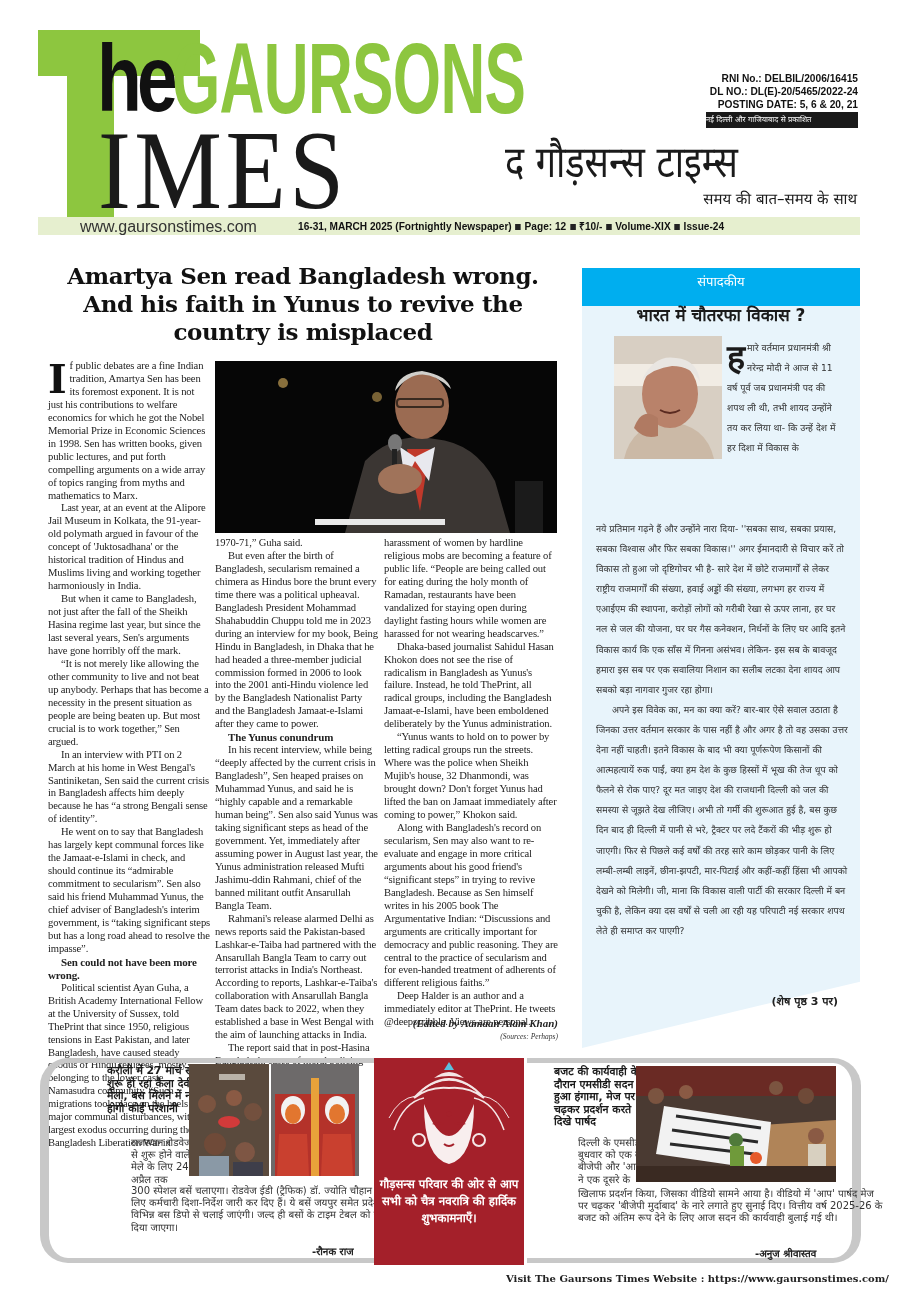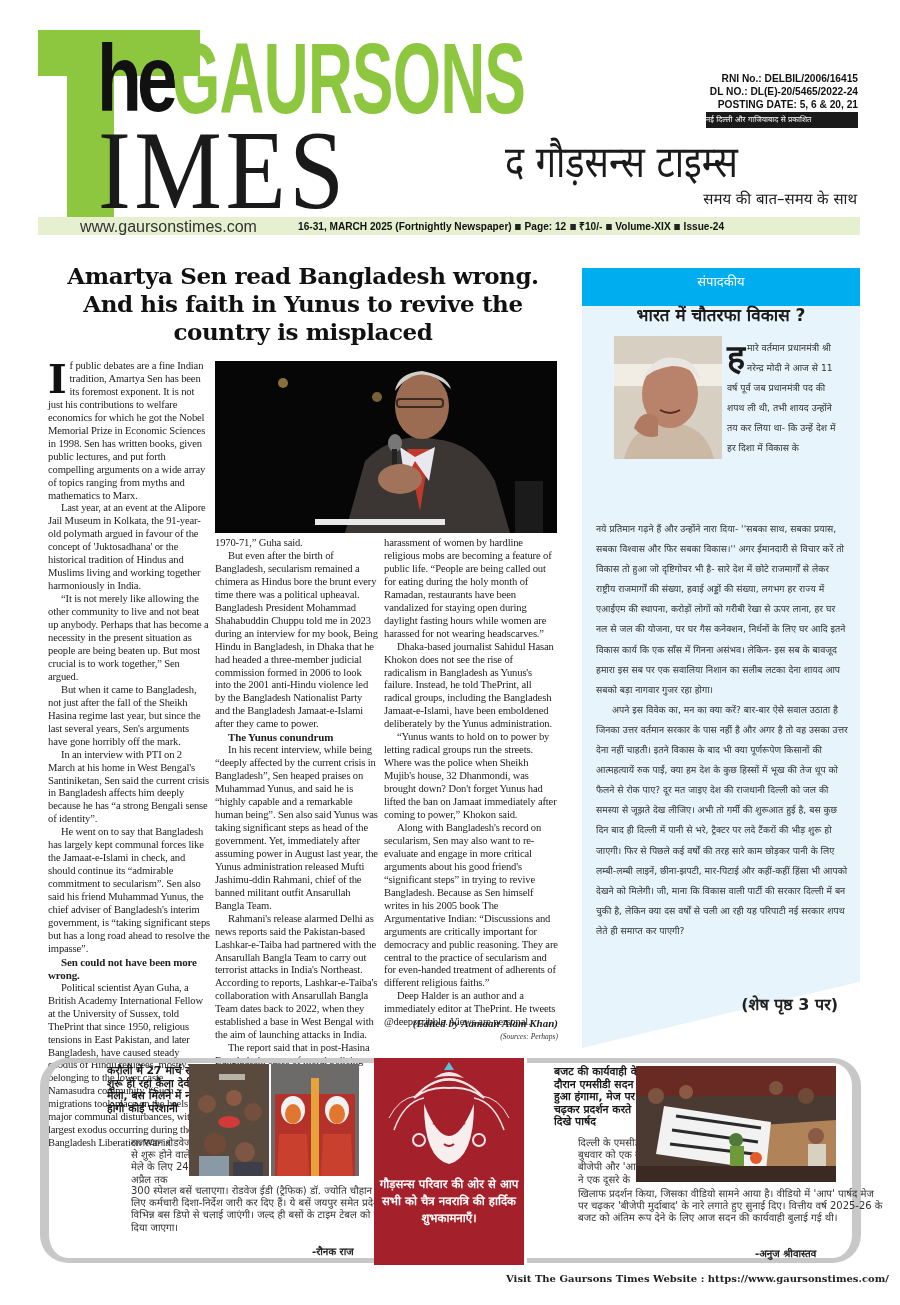--- a/index.html
+++ b/index.html
@@ -56,21 +56,21 @@
     font-family: "DejaVu Sans", sans-serif; font-size: 13px; line-height: 27px; text-align: center; }
   .ed-title { position: absolute; left: 0; top: 36px; width: 278px; text-align: center; font-family: "DejaVu Sans", sans-serif;
     font-weight: bold; font-size: 17px; line-height: 22px; color: #1a1a1a; }
   .ed-photo { position: absolute; left: 32px; top: 68px; width: 108px; height: 123px; background: #c9b9a3; overflow: hidden; }
   .ed-text { position: absolute; font-family: "DejaVu Sans", sans-serif; font-size: 9.2px; line-height: 20.1px; color: #333; }
   .ed-text p { text-indent: 0; }
   .ed-text p.ind { text-indent: 16px; }
   .ed-top { left: 145px; top: 70px; width: 118px; }
   .ed-main { left: 14px; top: 251px; width: 252px; }
   .ed-drop { float: left; font-family: "DejaVu Sans", sans-serif; font-weight: bold; font-size: 34px; line-height: 34px; margin: 2px 2px 0 0; color: #1a1a1a; }
-  .ed-cont { position: absolute; right: 22px; top: 365px; font-family: "DejaVu Sans", sans-serif; font-weight: bold; font-size: 16px; color: #222; text-align: right; }
+  .ed-cont { position: absolute; right: 22px; top: 365px; font-family: "DejaVu Sans", sans-serif; font-weight: bold; font-size: 11px; color: #222; text-align: right; }
 
   
   .bottom-frame-left { position: absolute; left: 40px; top: 1058px; width: 334px; height: 205px; border: 9px solid #c8c8c8;
     border-right: none; border-bottom-width: 5px; border-top-width: 5px; border-radius: 28px 0 0 28px; }
   .bottom-frame-right { position: absolute; left: 527px; top: 1058px; width: 334px; height: 205px; border: 9px solid #c8c8c8;
     border-left: none; border-bottom-width: 5px; border-top-width: 5px; border-radius: 0 28px 28px 0; }
   .news-title { position: absolute; font-family: "DejaVu Sans", sans-serif; font-weight: bold; font-size: 10.8px; line-height: 12.6px; color: #1a1a1a; margin-left: 20px; }
   .news-body { position: absolute; font-family: "DejaVu Sans", sans-serif; font-size: 10px; line-height: 12.2px; color: #333; margin-left: 44px; }
   .news-byline { position: absolute; font-family: "DejaVu Sans", sans-serif; font-weight: bold; font-size: 10px; color: #222; }
   .n1-title { left: 87px; top: 1065px; width: 100px; }
@@ -135,22 +135,22 @@
     <ellipse cx="180" cy="82" rx="7" ry="9" fill="#777"></ellipse>
     <rect x="177" y="88" width="5" height="30" fill="#222"></rect>
     <ellipse cx="185" cy="118" rx="22" ry="15" fill="#a0735a"></ellipse>
     <rect x="100" y="158" width="130" height="6" fill="#e8e8e8"></rect>
   </svg>
 </div>
 
 <div class="col col1">
   <p class="noindent"><span class="dropcap">I</span><span>f public debates are a fine Indian tradition, Amartya Sen has been its foremost exponent. It is not just his contributions to welfare economics for which he got the Nobel Memorial Prize in Economic Sciences in 1998. Sen has written books, given public lectures, and put forth compelling arguments on a wide array of topics ranging from myths and mathematics to Marx.</span></p>
   <p>Last year, at an event at the Alipore Jail Museum in Kolkata, the 91-year-old polymath argued in favour of the concept of 'Juktosadhana' or the historical tradition of Hindus and Muslims living and working together harmoniously in India.</p>
+  <p>But when it came to Bangladesh, not just after the fall of the Sheikh Hasina regime last year, but since the last several years, Sen's arguments have gone horribly off the mark.</p>
   <p>“It is not merely like allowing the other community to live and not beat up anybody. Perhaps that has become a necessity in the present situation as people are being beaten up. But most crucial is to work together,” Sen argued.</p>
-  <p>But when it came to Bangladesh, not just after the fall of the Sheikh Hasina regime last year, but since the last several years, Sen's arguments have gone horribly off the mark.</p>
   <p>In an interview with PTI on 2 March at his home in West Bengal's Santiniketan, Sen said the current crisis in Bangladesh affects him deeply because he has “a strong Bengali sense of identity”.</p>
   <p>He went on to say that Bangladesh has largely kept communal forces like the Jamaat-e-Islami in check, and should continue its “admirable commitment to secularism”. Sen also said his friend Muhammad Yunus, the chief adviser of Bangladesh's interim government, is “taking significant steps but has a long road ahead to resolve the impasse”.</p>
   <p class="sub">Sen could not have been more wrong.</p>
   <p>Political scientist Ayan Guha, a British Academy International Fellow at the University of Sussex, told ThePrint that since 1950, religious tensions in East Pakistan, and later Bangladesh, have caused steady exodus of Hindu refugees, mostly belonging to the lower caste Namasudra community. “Such migrations took place on the heels of major communal disturbances, with the largest exodus occurring during the Bangladesh Liberation War in</p>
 </div>
 
 <div class="col col2">
   <p class="noindent">1970-71,” Guha said.</p>
   <p>But even after the birth of Bangladesh, secularism remained a chimera as Hindus bore the brunt every time there was a political upheaval. Bangladesh President Mohammad Shahabuddin Chuppu told me in 2023 during an interview for my book, Being Hindu in Bangladesh, in Dhaka that he had headed a three-member judicial commission formed in 2006 to look into the 2001 anti-Hindu violence led by the Bangladesh Nationalist Party and the Bangladesh Jamaat-e-Islami after they came to power.</p>
   <p class="sub">The Yunus conundrum</p>

